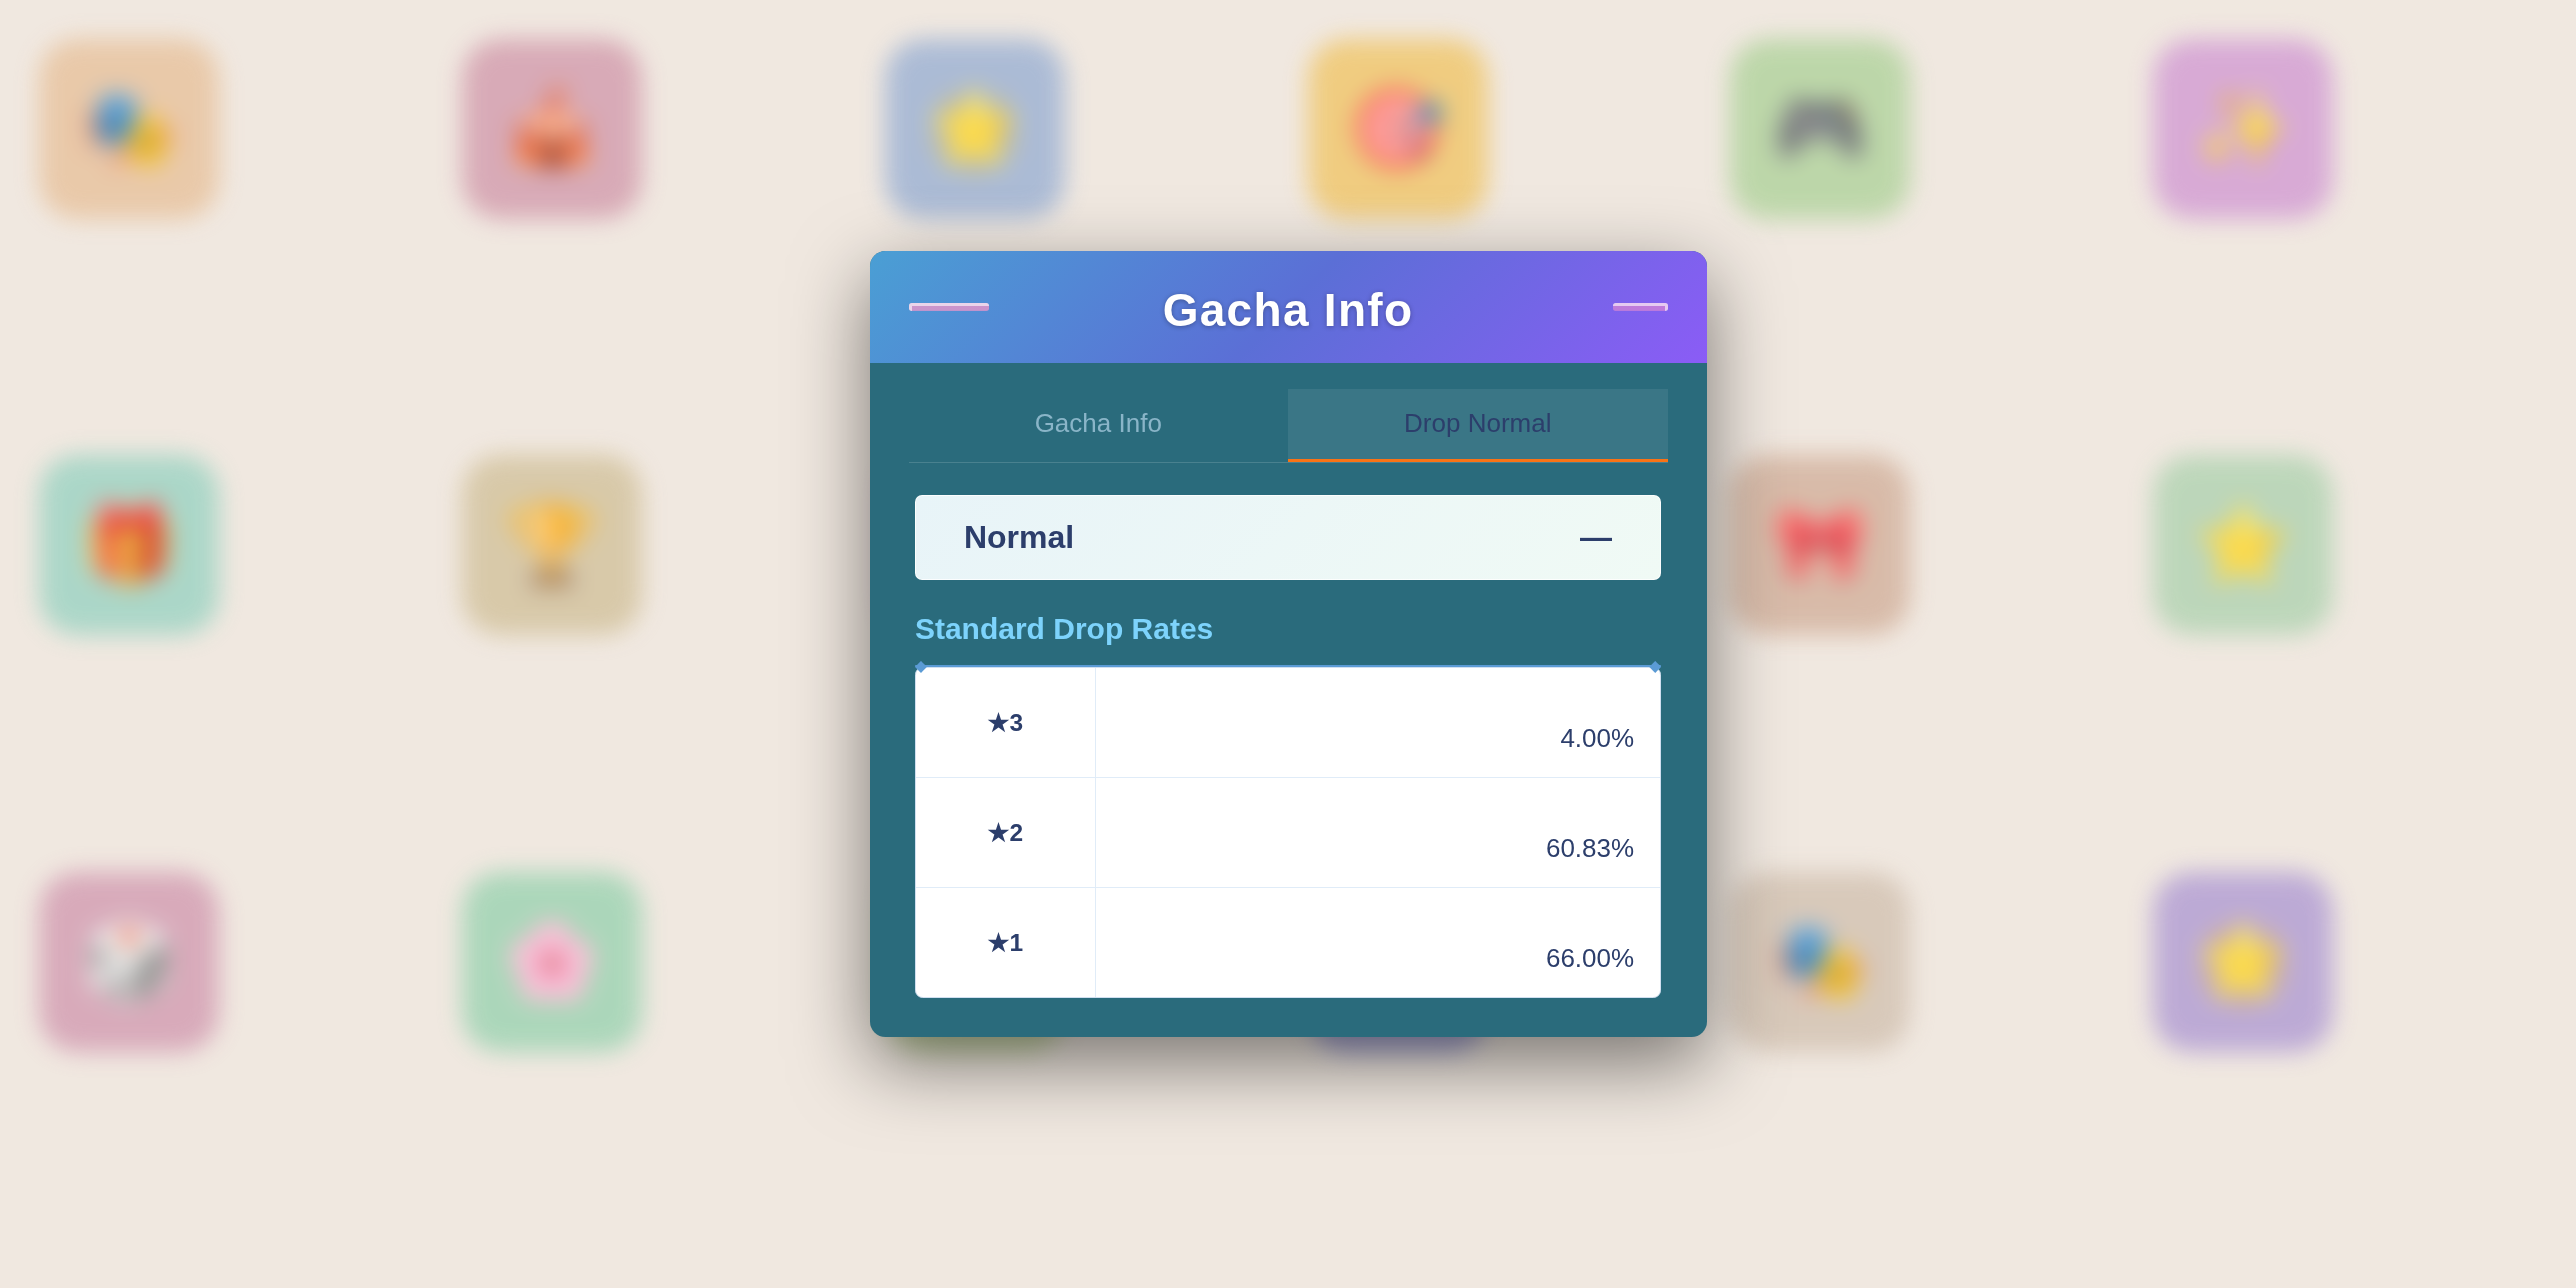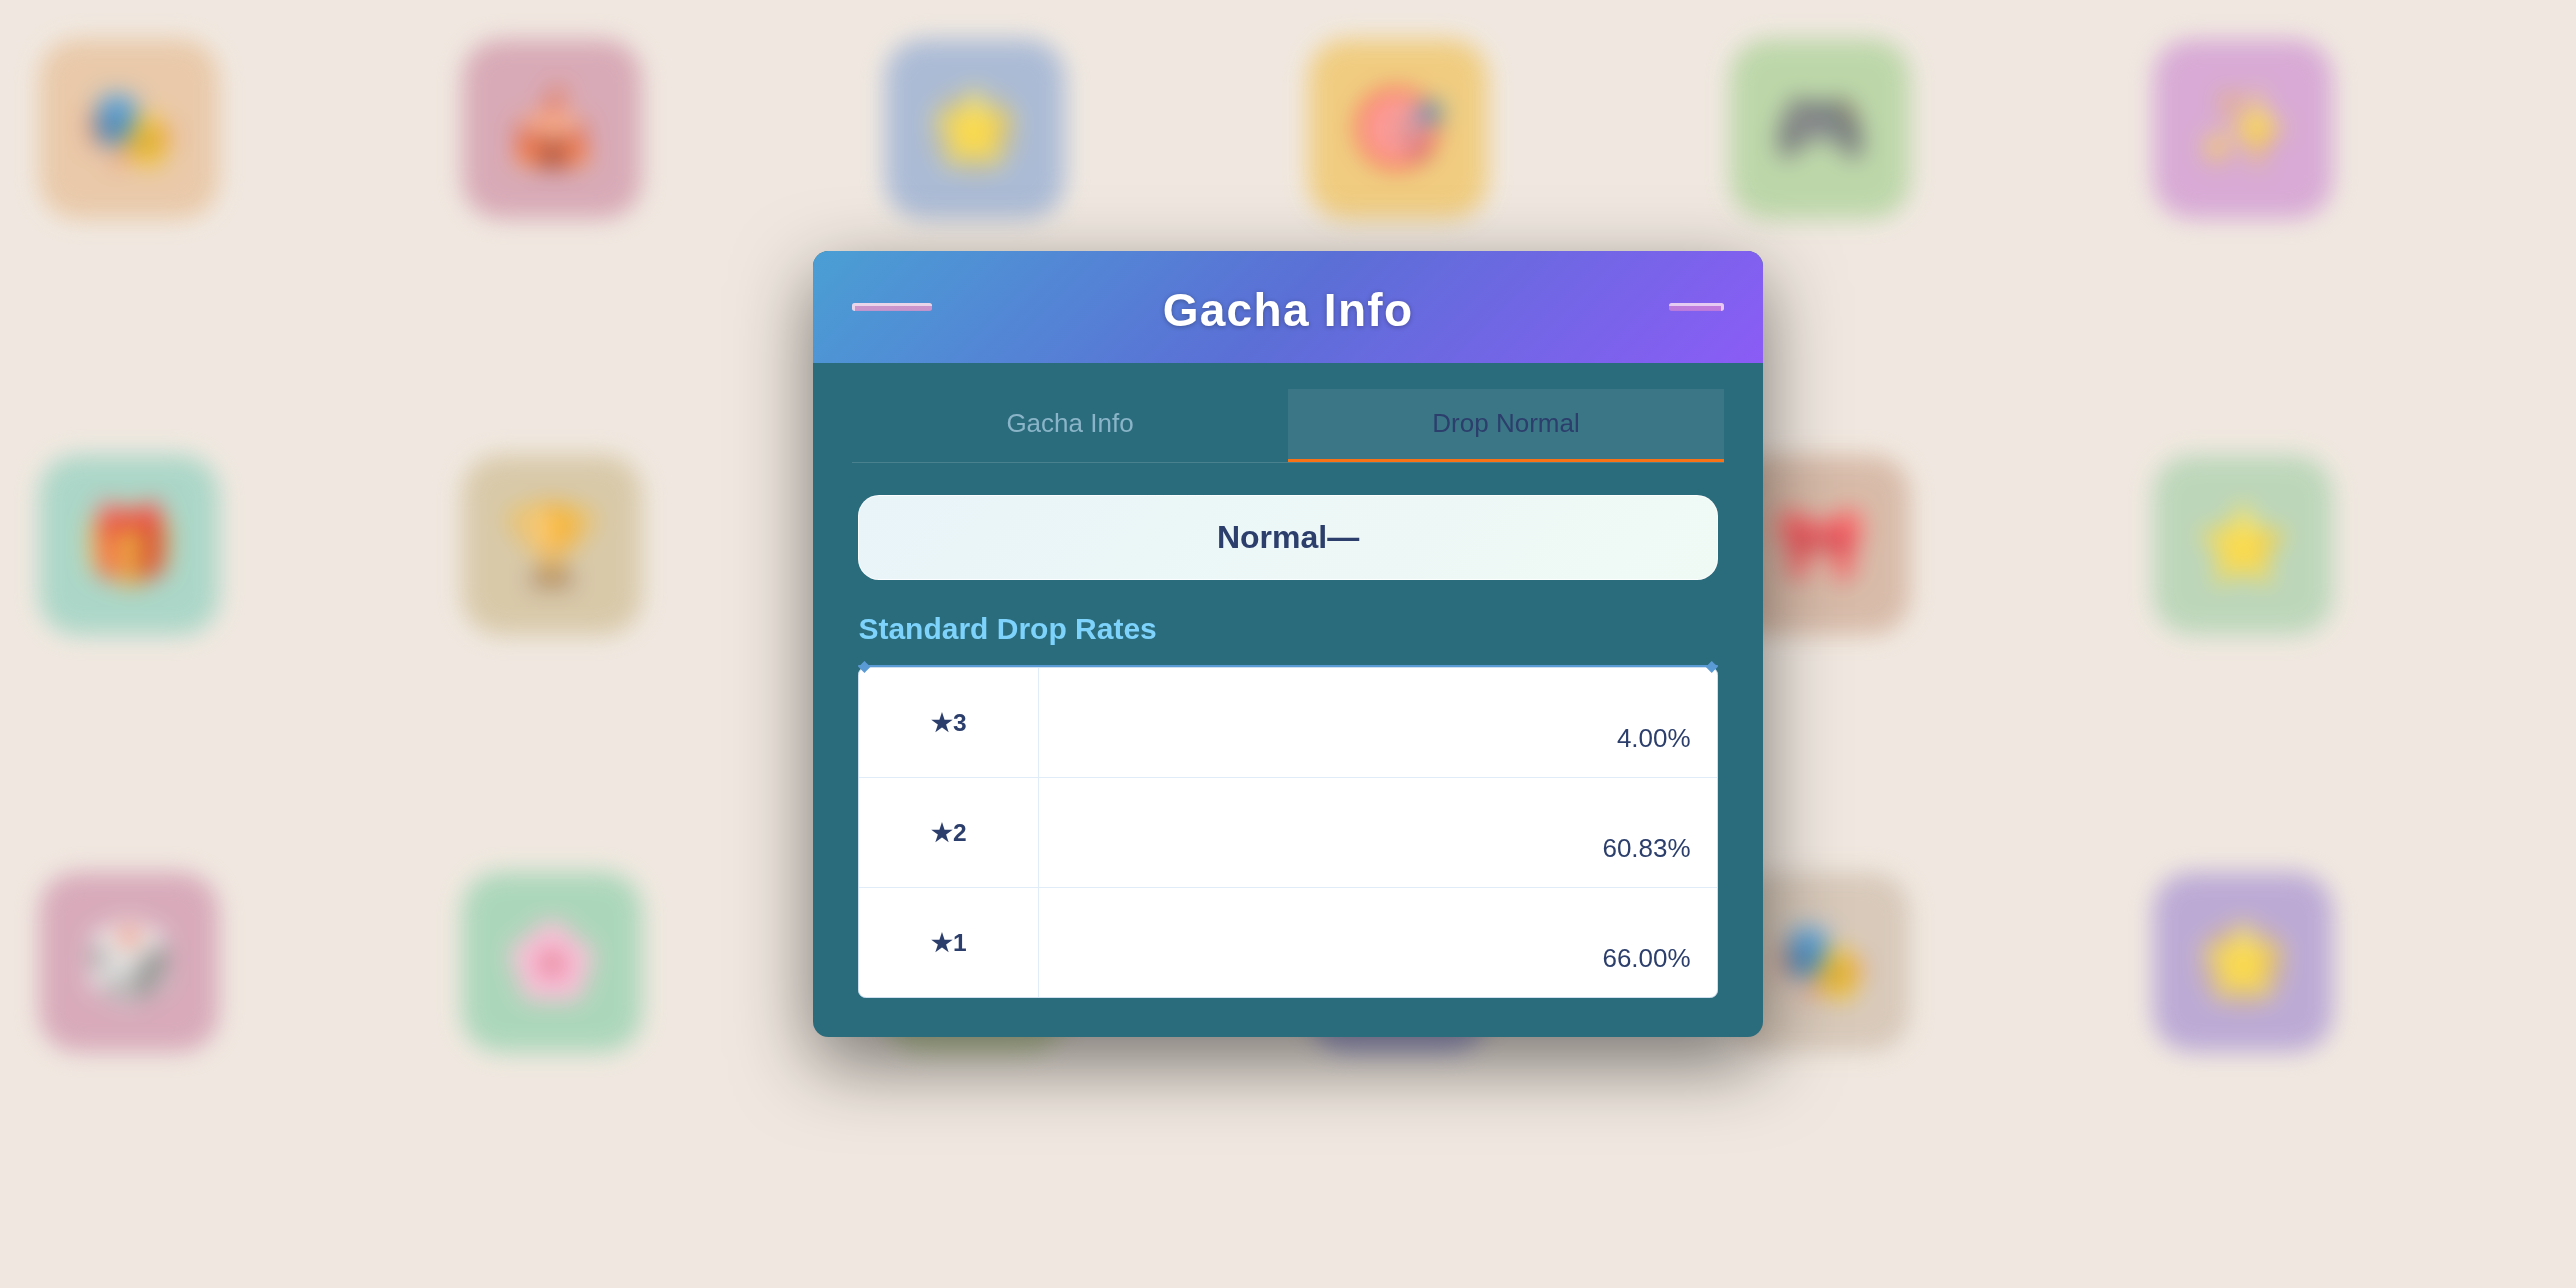--- a/index.html
+++ b/index.html
@@ -40,21 +40,21 @@
 
     .modal-overlay {
       position: relative;
       z-index: 10;
       display: flex;
       align-items: center;
       justify-content: center;
     }
 
     .modal {
-      width: 950px;
+      width: 837px;
       background: #2a6b7c;
       border-radius: 15.5px;
       overflow: hidden;
       box-shadow: 0 26px 77px rgba(0,0,0,0.5);
       padding-bottom: 39px;
     }
 
     .modal-header {
       background: linear-gradient(135deg, #4a9fd4 0%, #5b6fd6 50%, #8b5cf6 100%);
       padding: 32px 39px 26px;
@@ -140,25 +140,25 @@
       background: rgba(255,255,255,0.08);
       border-bottom: 3.9px solid #f97316;
     }
 
     .content-area {
       padding: 0 6.4px;
     }
 
     .normal-section {
       background: linear-gradient(135deg, #e8f4f8 0%, #f0faf5 100%);
-      border-radius: 21px;
-      padding: 23px 28px;
-      display: flex;
-      align-items: center;
-      justify-content: center;
+      border-radius: 7px;
+      padding: 23px 48px;
+      display: flex;
+      align-items: center;
+      justify-content: space-between;
       margin-bottom: 32px;
       border: 1.3px solid rgba(255,255,255,0.8);
     }
 
     .normal-label {
       font-size: 32px;
       font-weight: 700;
       color: #2c3e6b;
     }
 

